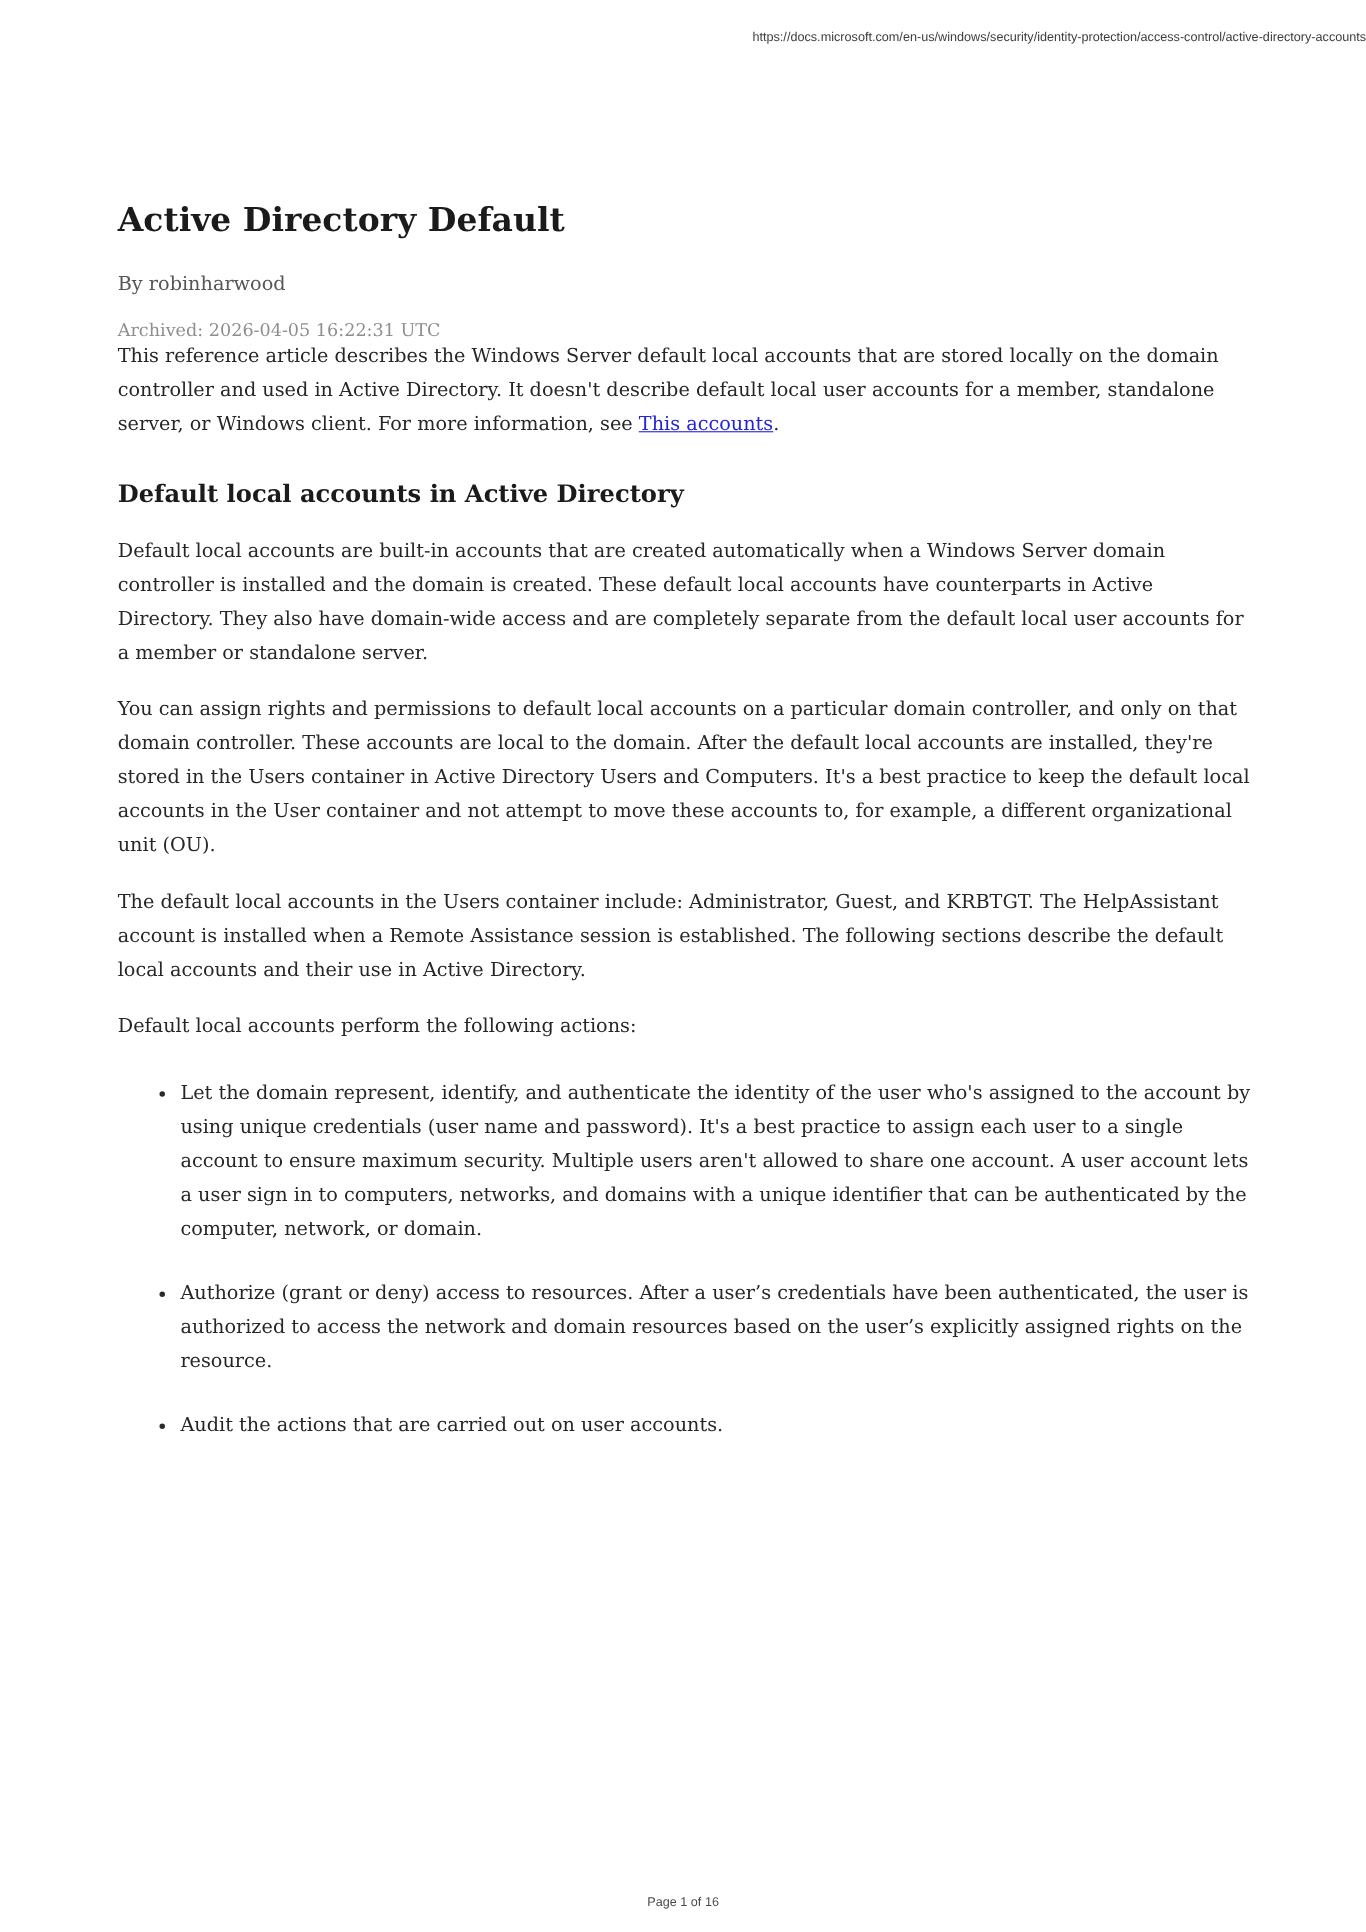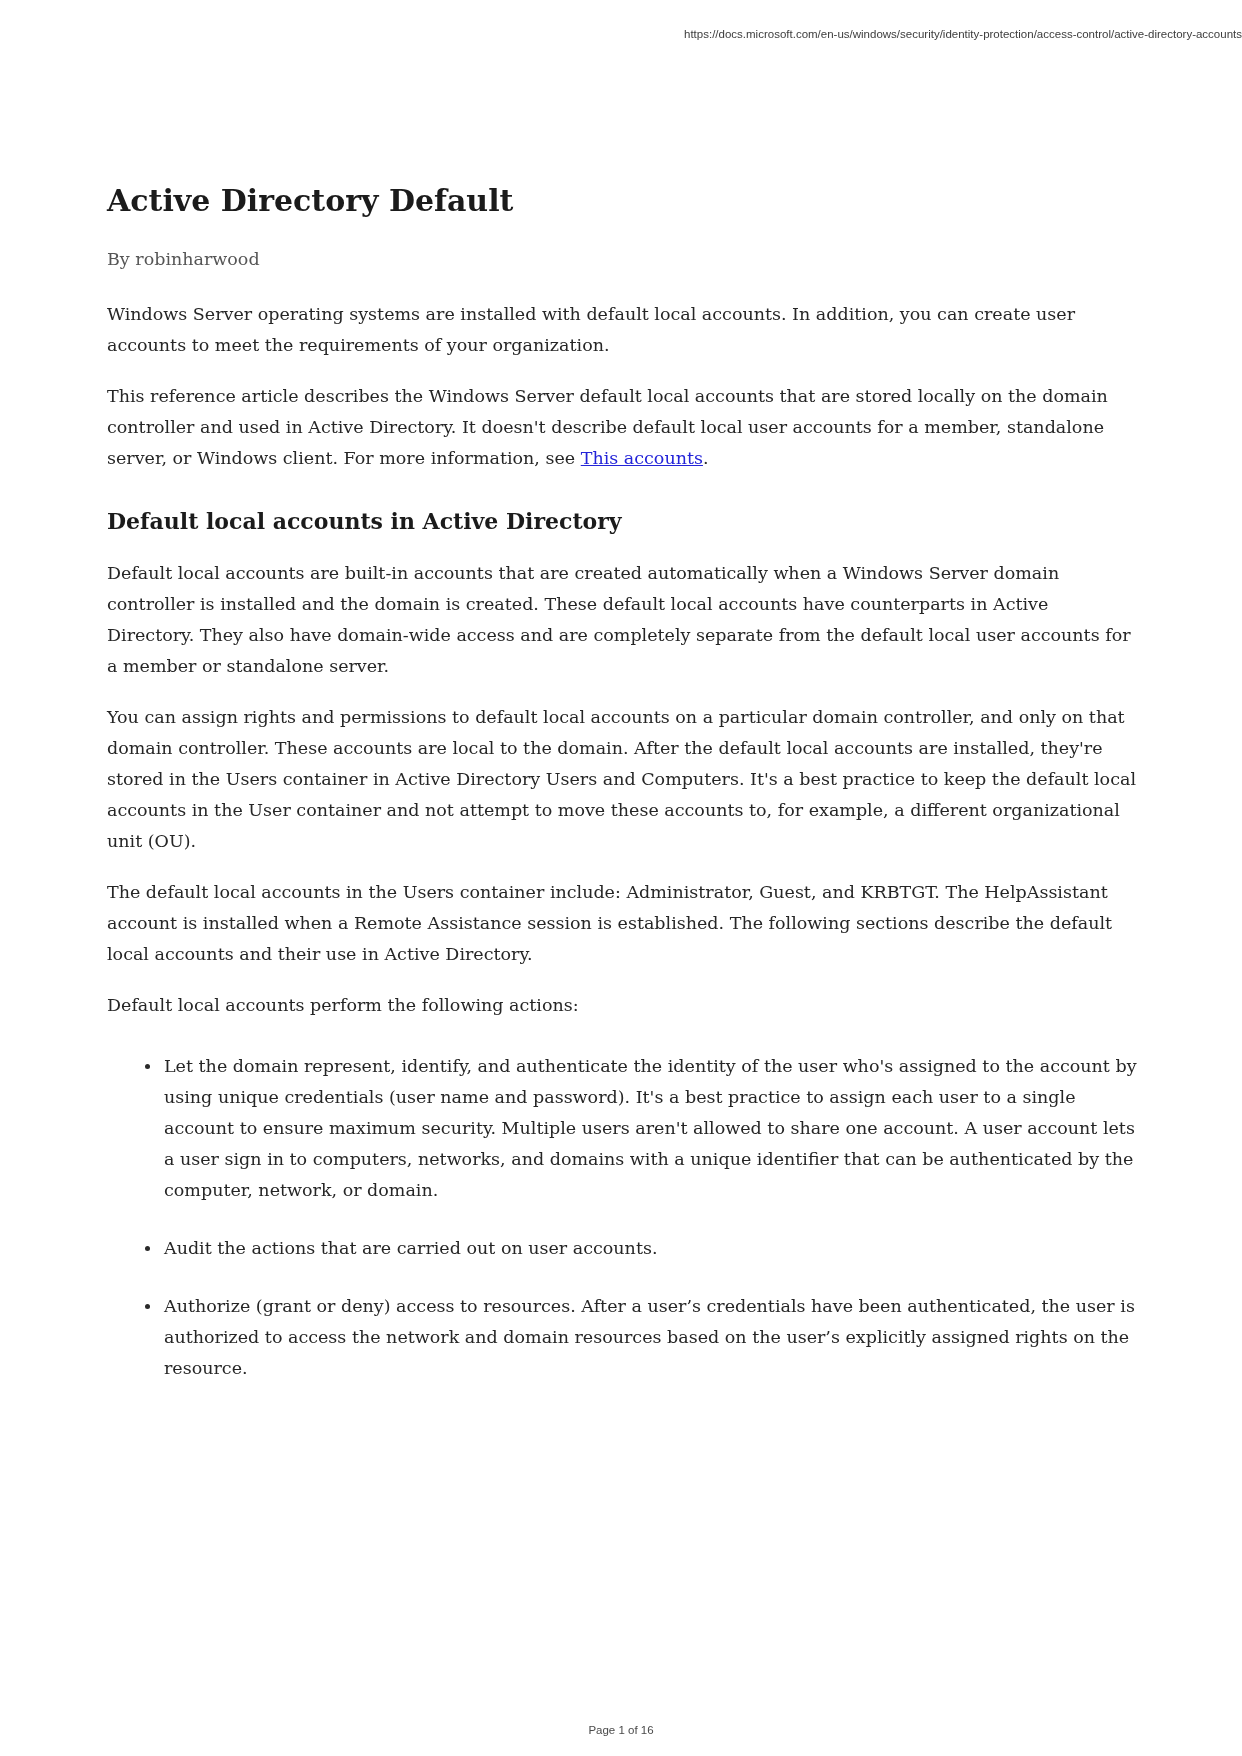--- a/index.html
+++ b/index.html
@@ -108,38 +108,38 @@
 <div class="page">
 
   <div class="header-url">https://docs.microsoft.com/en-us/windows/security/identity-protection/access-control/active-directory-accounts</div>
 
   <div class="content">
 
     <h1 class="doc-title">Active Directory Default</h1>
 
     <div class="byline">By robinharwood</div>
 
+    <div class="archived">Archived: 2026-04-05 16:22:31 UTC</div>
 
-    <p class="body-para first-para">Windows Server operating systems are installed with default local accounts. In addition, you can create user accounts to meet the requirements of your organization.</p>
 
     <p class="body-para"><span>This reference article describes the Windows Server default local accounts that are stored locally on the domain controller and used in Active Directory. It doesn't describe default local user accounts for a member, standalone server, or Windows client. For more information, see </span><a class="doc-link">This accounts</a><span>.</span></p>
 
     <h2 class="section-heading">Default local accounts in Active Directory</h2>
 
     <p class="body-para">Default local accounts are built-in accounts that are created automatically when a Windows Server domain controller is installed and the domain is created. These default local accounts have counterparts in Active Directory. They also have domain-wide access and are completely separate from the default local user accounts for a member or standalone server.</p>
 
     <p class="body-para">You can assign rights and permissions to default local accounts on a particular domain controller, and only on that domain controller. These accounts are local to the domain. After the default local accounts are installed, they're stored in the Users container in Active Directory Users and Computers. It's a best practice to keep the default local accounts in the User container and not attempt to move these accounts to, for example, a different organizational unit (OU).</p>
 
     <p class="body-para">The default local accounts in the Users container include: Administrator, Guest, and KRBTGT. The HelpAssistant account is installed when a Remote Assistance session is established. The following sections describe the default local accounts and their use in Active Directory.</p>
 
     <p class="body-para">Default local accounts perform the following actions:</p>
 
     <ul class="actions-list">
       <li><span class="bullet-dot"></span><span>Let the domain represent, identify, and authenticate the identity of the user who's assigned to the account by using unique credentials (user name and password). It's a best practice to assign each user to a single account to ensure maximum security. Multiple users aren't allowed to share one account. A user account lets a user sign in to computers, networks, and domains with a unique identifier that can be authenticated by the computer, network, or domain.</span></li>
+      <li><span class="bullet-dot"></span><span>Authorize (grant or deny) access to resources. After a user’s credentials have been authenticated, the user is authorized to access the network and domain resources based on the user’s explicitly assigned rights on the resource.</span></li>
       <li><span class="bullet-dot"></span><span>Audit the actions that are carried out on user accounts.</span></li>
-      <li><span class="bullet-dot"></span><span>Authorize (grant or deny) access to resources. After a user’s credentials have been authenticated, the user is authorized to access the network and domain resources based on the user’s explicitly assigned rights on the resource.</span></li>
     </ul>
 
   </div>
 
   <div class="footer-pagenum">Page 1 of 16</div>
 
 </div>
 
 </body></html>

